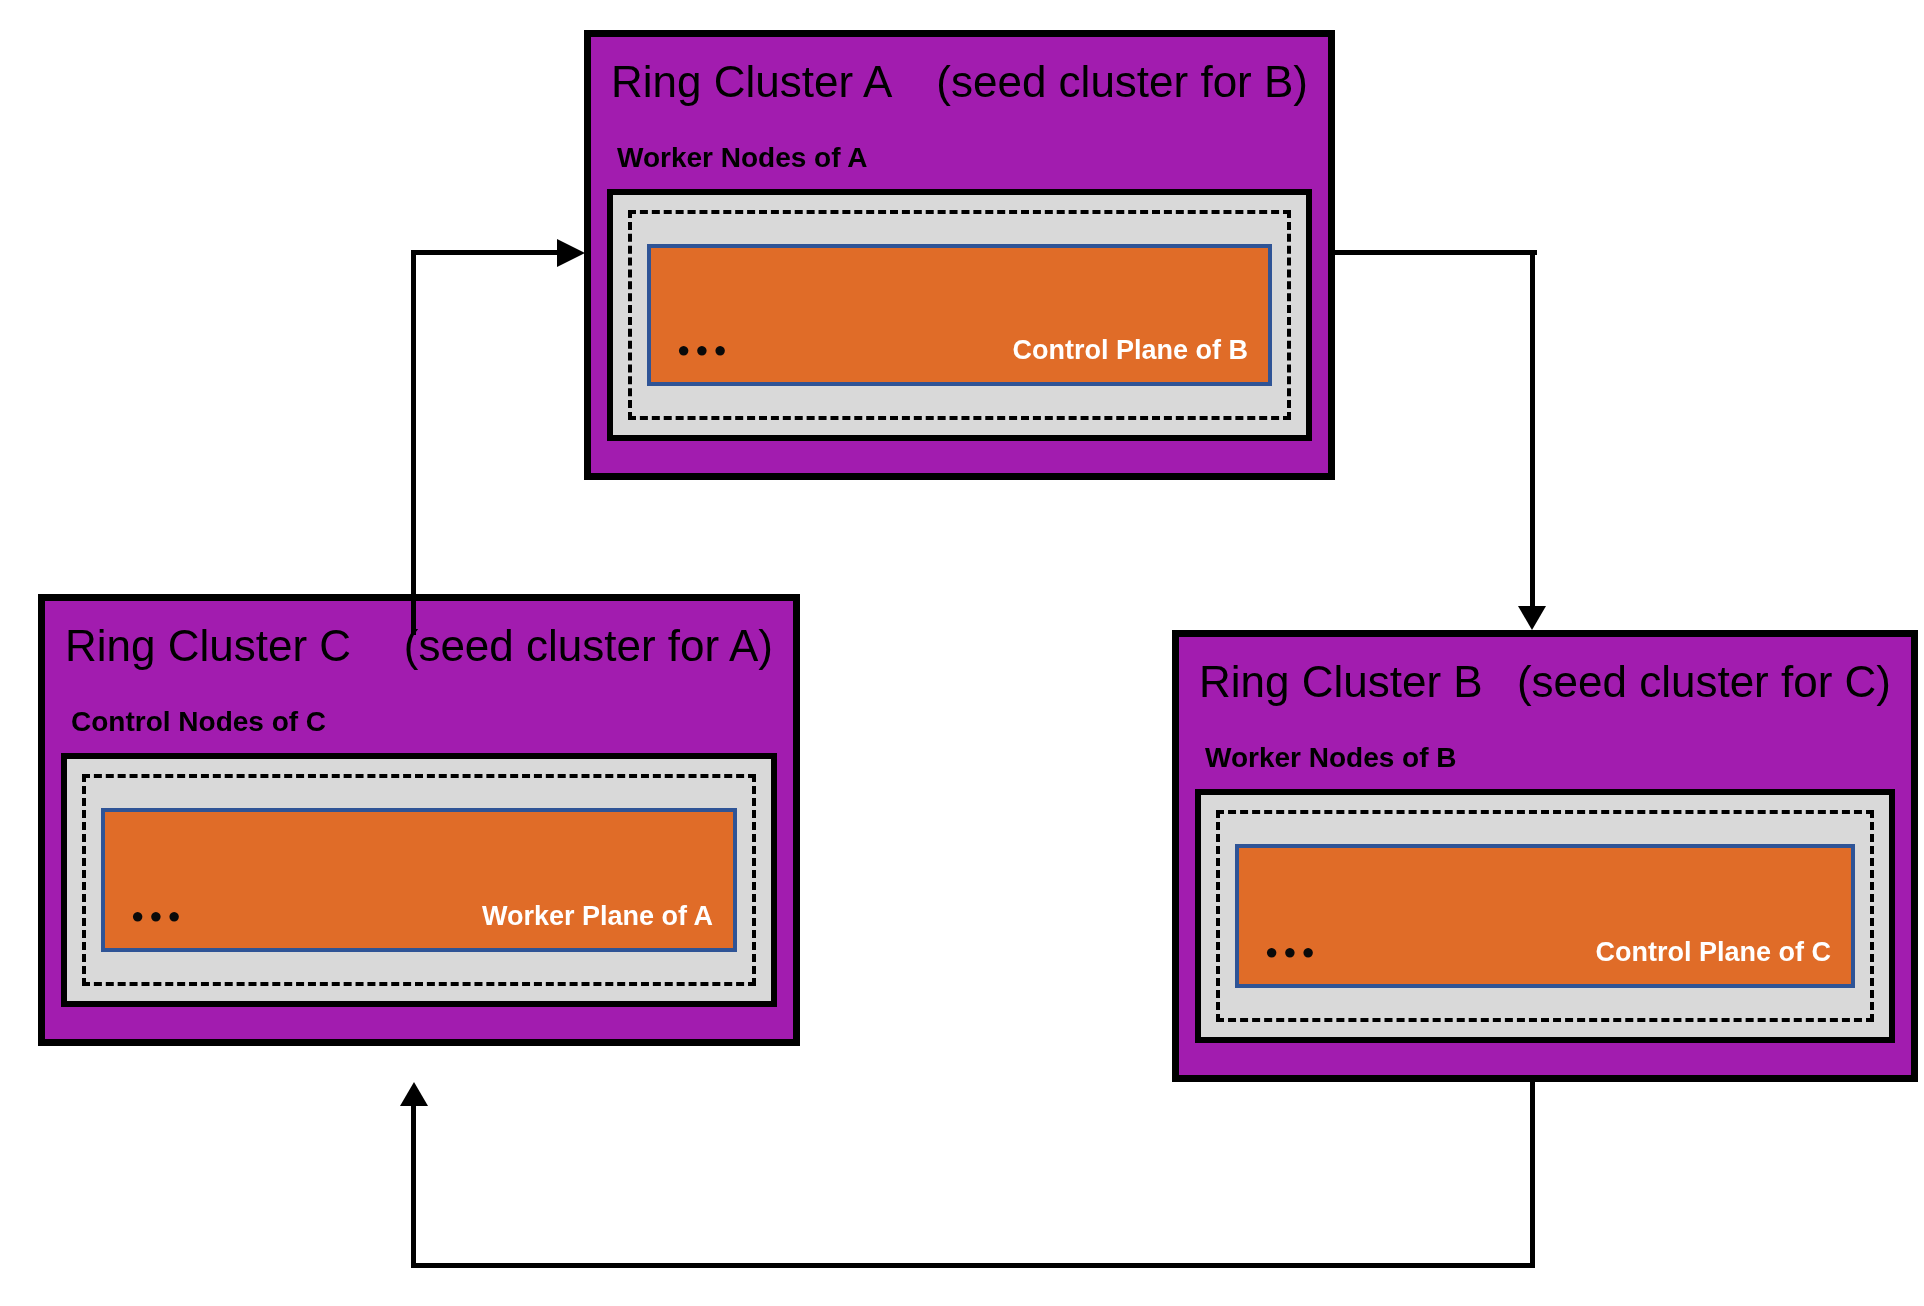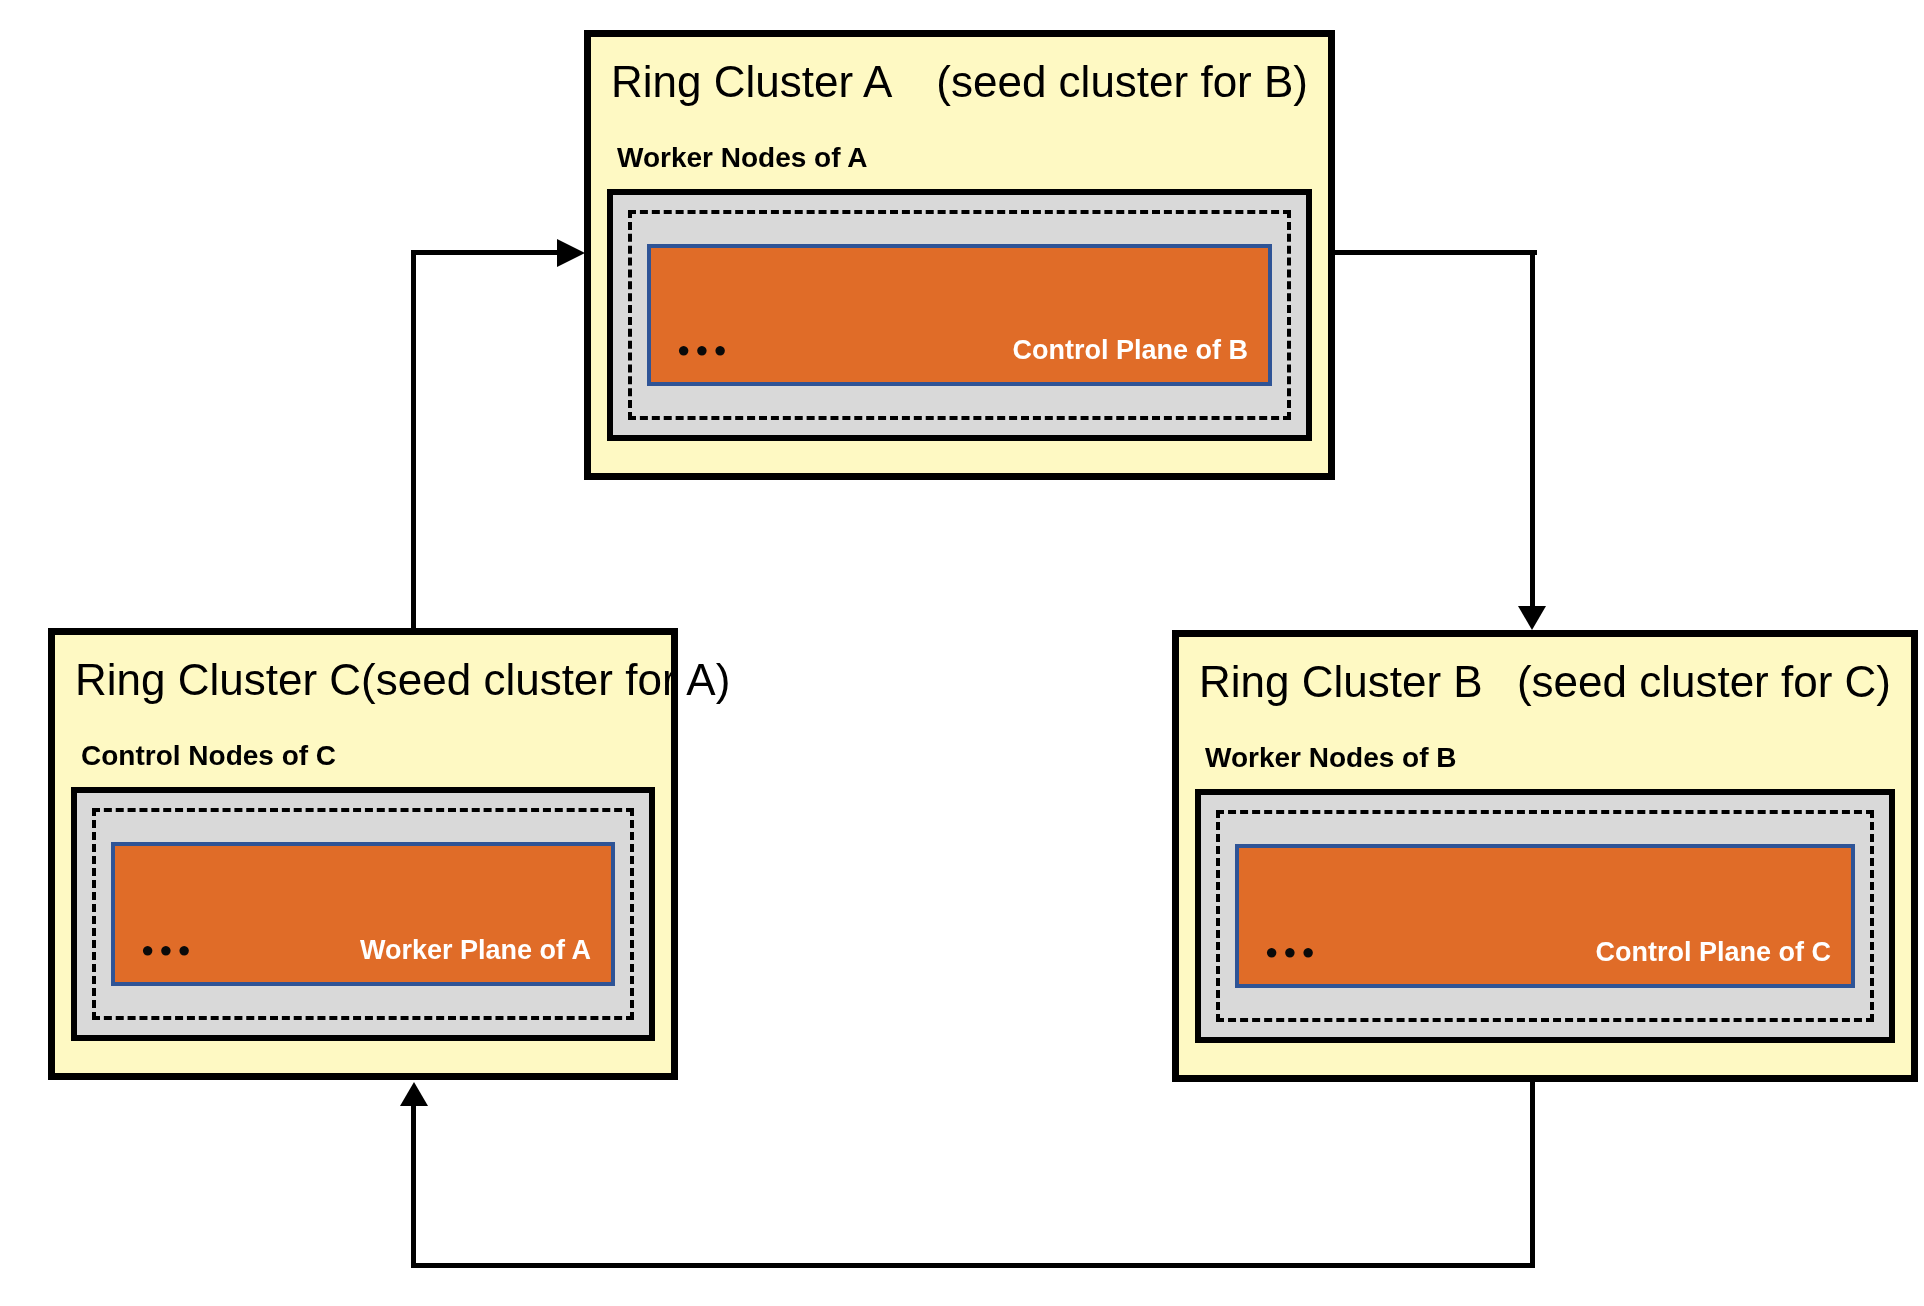--- a/index.html
+++ b/index.html
@@ -6,21 +6,21 @@
   #stage{
     position:relative;
     width:1924px;height:1306px;
     background:#ffffff;
     font-family:"Liberation Sans", sans-serif;
     overflow:hidden;
   }
   
   .cluster{
     position:absolute;
-    background:#fef9c3;
+    background:#a21caf;
     border:7px solid #000;
     box-sizing:border-box;
   }
   .title-row{
     position:absolute;
     top:20px;left:20px;right:20px;
     display:flex;justify-content:space-between;align-items:baseline;
     font-size:44px;line-height:1.15;color:#000;white-space:nowrap;
   }
   .worker-label{
@@ -79,21 +79,21 @@
     <div class="node-box">
       <div class="dashed-box">
         <div class="control-box">
           <span class="dots">●●●</span>
           <span class="control-label">Control Plane of B</span>
         </div>
       </div>
     </div>
   </div>
 
-  <div class="cluster" style="left:38px;top:628px;width:630px;height:452px;margin-left:10px;">
+  <div class="cluster" style="left:38px;top:594px;width:762px;height:452px;">
     <div class="title-row">
       <span>Ring Cluster C</span>
       <span>(seed cluster for A)</span>
     </div>
     <div class="worker-label">Control Nodes of C</div>
     <div class="node-box">
       <div class="dashed-box">
         <div class="control-box">
           <span class="dots">●●●</span>
           <span class="control-label">Worker Plane of A</span>

